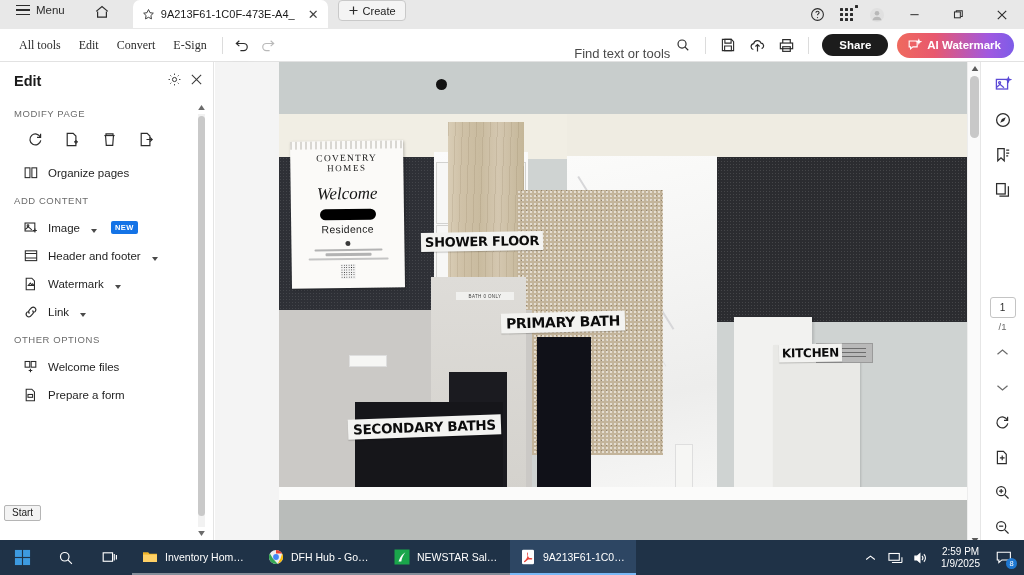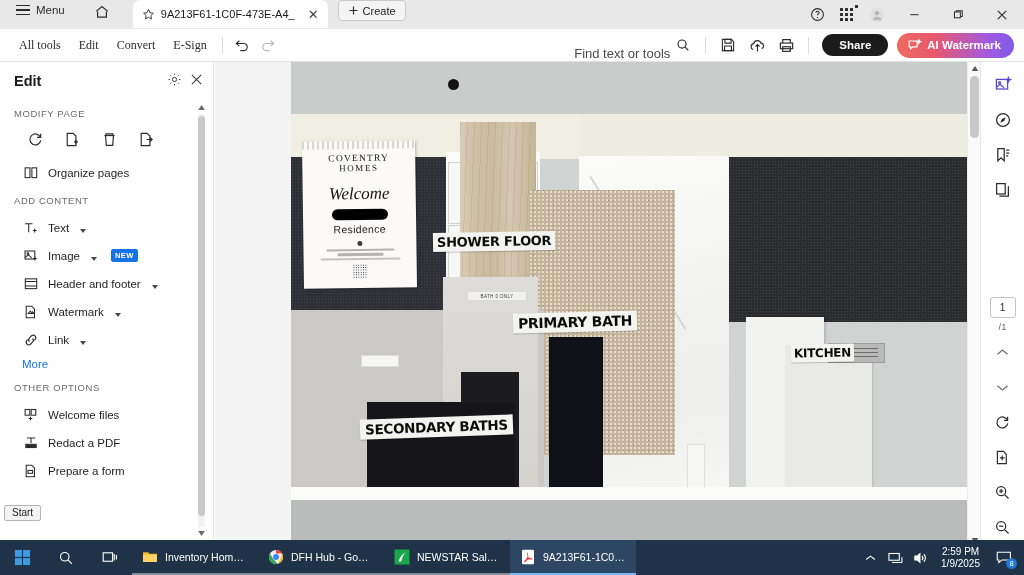--- a/index.html
+++ b/index.html
@@ -130,21 +130,21 @@
   }
   .annot-btn.sel .cr { border-bottom-color: #fff; border-right-color: #fff; }
   .annot .hsep { width: 17px; height: 1px; background: #e4e4e4; margin: 3px 0; }
 
   
   .viewport {
     position: absolute; top: 62px; left: 215px; right: 44px; bottom: 28px;
     background: #f4f4f4; overflow: hidden;
   }
   .page {
-    position: absolute; top: 0; left: 76px; width: 689px; height: 485px;
+    position: absolute; top: 0; left: 64px; width: 689px; height: 485px;
     background: #a3a3a3; overflow: hidden;
   }
   .photo { position: absolute; inset: 0; overflow: hidden; background: #cfd3d2; }
 
   
   .p-wall { position: absolute; left: 0; top: 0; width: 100%; height: 55px; background: #c8cdcc; }
   .p-dot { position: absolute; left: 157px; top: 17px; width: 11px; height: 11px; border-radius: 50%; background: #131313; }
   .p-creamL { position: absolute; left: 0; top: 52px; width: 290px; height: 45px; background: #f1eee4; }
   .p-dark1 { position: absolute; left: 0px; top: 95px; width: 248px; height: 155px; background: #2e3036;
              background-image: radial-gradient(rgba(255,255,255,0.10) 0.7px, transparent 0.8px); background-size: 3px 3px; }
@@ -469,30 +469,20 @@
           <svg width="16" height="16" viewBox="0 0 18 18" fill="none" stroke="#2c2c2c" stroke-width="1.2">
             <rect x="2.4" y="3.2" width="5.4" height="11"></rect>
               <rect x="10" y="3.2" width="5.4" height="11"></rect>
           </svg>
         </span>
         <span>Organize pages</span>
       </div>
 
       <div class="lp-section">ADD CONTENT</div>
 
-      <div class="lp-row">
-        <span class="ic">
-          <svg width="16" height="16" viewBox="0 0 18 18" fill="none" stroke="#2c2c2c" stroke-width="1.2">
-            <path d="M2.2 4.2h8.4M6.4 4.2v9.6"></path>
-              <path d="M13.2 9.6v4.4M11 11.8h4.4"></path>
-          </svg>
-        </span>
-        <span>Text</span>
-        <span class="caret"></span>
-      </div>
 
       <div class="lp-row">
         <span class="ic">
           <svg width="16" height="16" viewBox="0 0 18 18" fill="none" stroke="#2c2c2c" stroke-width="1.2">
             <rect x="2.3" y="3.4" width="11" height="9"></rect>
               <circle cx="5.6" cy="6.4" r="1"></circle>
               <path d="M2.3 10.7 6 7.8l4 3.3"></path>
             <path d="M13.4 9.6v4.4M11.2 11.8h4.4"></path>
           </svg>
         </span>
@@ -527,42 +517,32 @@
         <span class="ic">
           <svg width="16" height="16" viewBox="0 0 18 18" fill="none" stroke="#2c2c2c" stroke-width="1.25">
             <path d="M7.3 10.7a3 3 0 0 1 0-4.2l2.3-2.3a3 3 0 0 1 4.2 4.2l-1.1 1.1"></path>
             <path d="M10.7 7.3a3 3 0 0 1 0 4.2l-2.3 2.3a3 3 0 0 1-4.2-4.2l1.1-1.1"></path>
           </svg>
         </span>
         <span>Link</span>
         <span class="caret"></span>
       </div>
 
-      <div class="lp-more">More</div>
 
       <div class="lp-section">OTHER OPTIONS</div>
 
       <div class="lp-row">
         <span class="ic">
           <svg width="16" height="16" viewBox="0 0 18 18" fill="none" stroke="#2c2c2c" stroke-width="1.2">
             <rect x="2.4" y="2.8" width="5.2" height="6.4"></rect>
               <rect x="9.2" y="2.8" width="5.2" height="6.4"></rect>
             <path d="M8.4 10.9v4M6.4 12.9h4"></path>
           </svg>
         </span>
         <span>Welcome files</span>
-      </div>
-      <div class="lp-row">
-        <span class="ic">
-          <svg width="16" height="16" viewBox="0 0 18 18" fill="none" stroke="#2c2c2c" stroke-width="1.2">
-            <path d="M4.3 3.4h9.4M9 3.4v5.6"></path>
-              <rect x="3.2" y="10.5" width="11.6" height="3.6" fill="#2c2c2c"></rect>
-          </svg>
-        </span>
-        <span>Redact a PDF</span>
       </div>
       <div class="lp-row">
         <span class="ic">
           <svg width="16" height="16" viewBox="0 0 18 18" fill="none" stroke="#2c2c2c" stroke-width="1.2">
             <path d="M3.6 2.5h6.3l3 3v10H3.6z"></path>
               <rect x="5.6" y="8.4" width="5.2" height="3.2"></rect>
           </svg>
         </span>
         <span>Prepare a form</span>
       </div>

